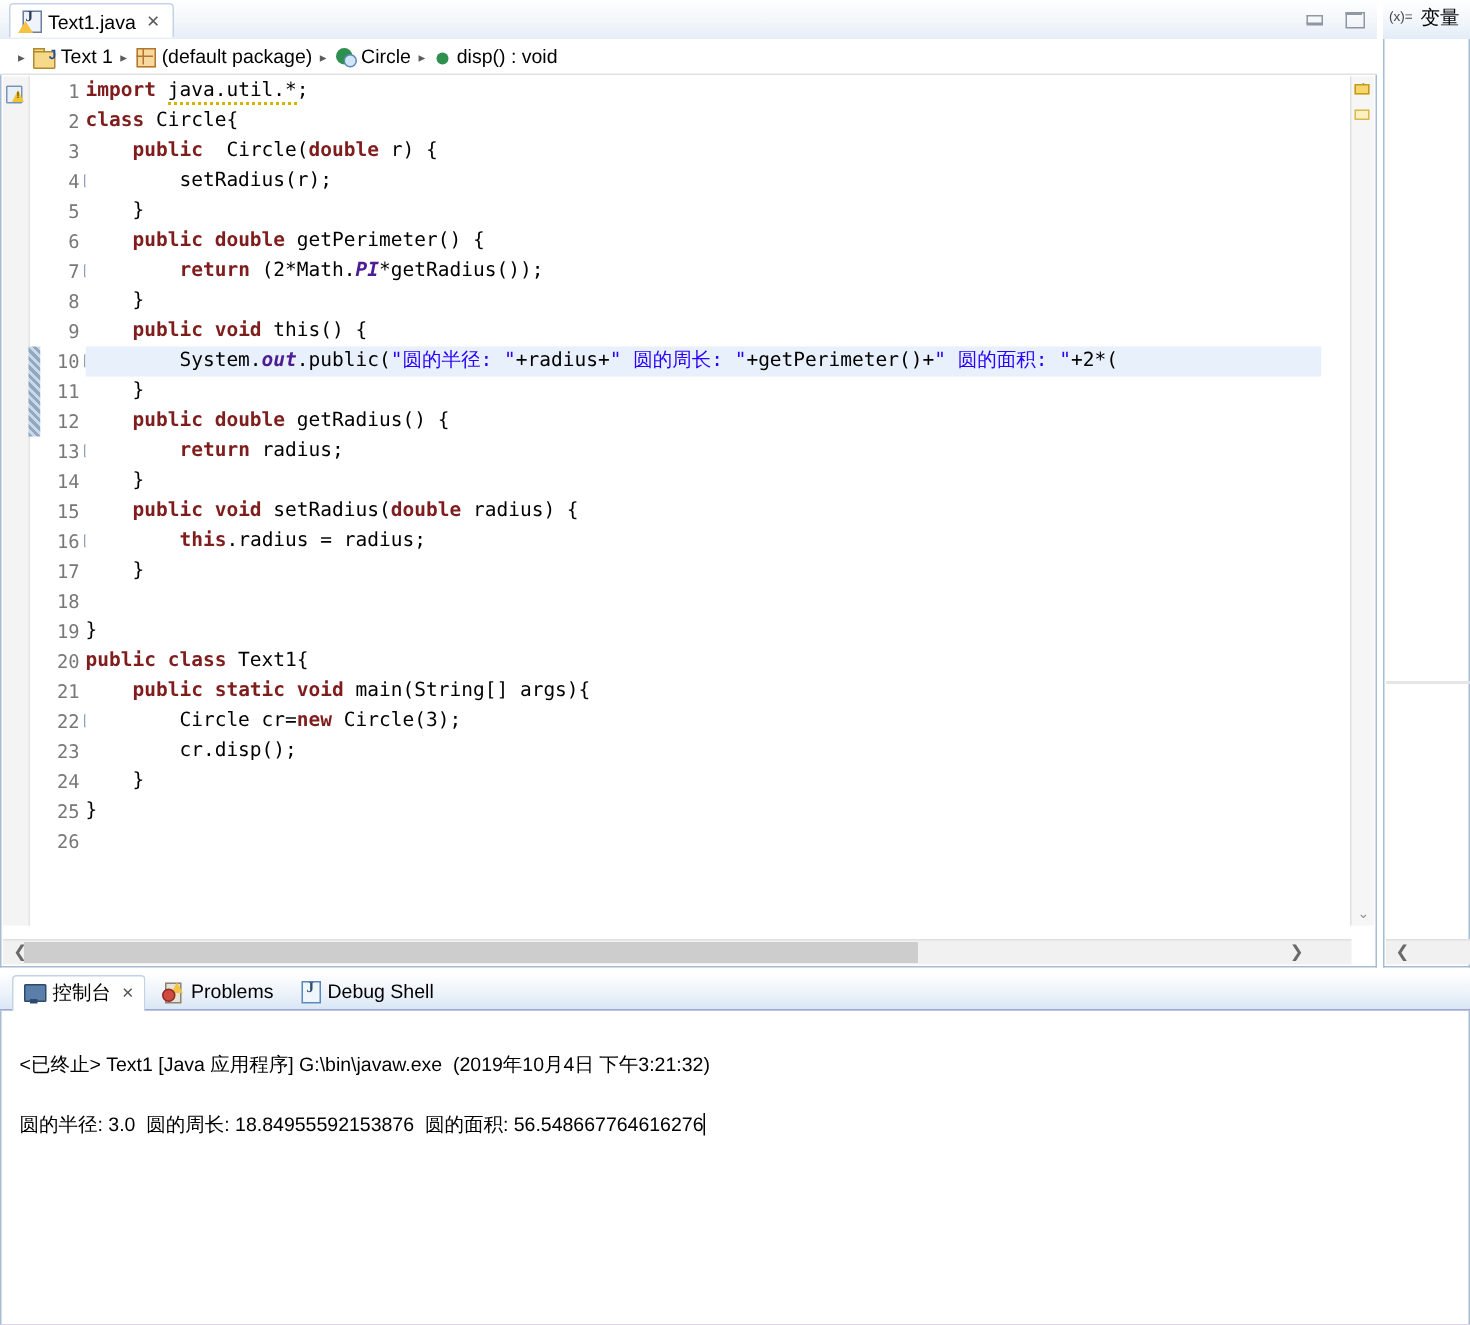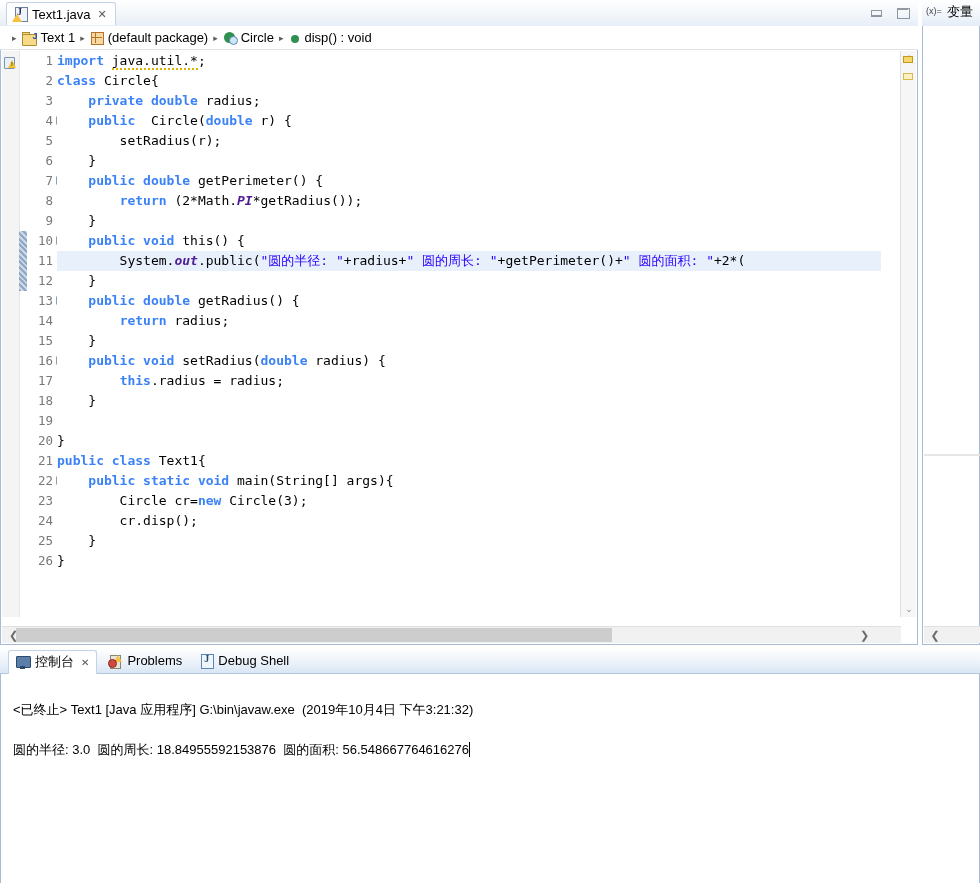--- a/index.html
+++ b/index.html
@@ -282,21 +282,21 @@
     background: #fff;
     box-sizing: border-box;
   }
   .gline .fold::after {
     content: ""; position: absolute; left: 1px; top: 3px;
     width: 5px; height: 1px; background: #55606d;
   }
   .line.current { background: #e8f0fb; }
 
   
-  .kw  { color: #3b82f6; font-weight: bold; }
+  .kw  { color: #7f1d1d; font-weight: bold; }
   .str { color: #2a00ff; }
   .stat{ color: #4c1d95; font-style: italic; font-weight: bold; }
   .plain { color: #000; }
   .sq {
     border-bottom: 2px dotted #d8b400;
     padding-bottom: 0px;
   }
 
   
   .v-scroll {
@@ -546,21 +546,20 @@
           <div class="gline">22<span class="fold"></span></div>
           <div class="gline">23</div>
           <div class="gline">24</div>
           <div class="gline">25</div>
           <div class="gline">26</div>
         </div>
 
       <div class="code-area" id="code-area">
           <div class="line"><span class="kw">import</span><span class="plain"> </span><span class="sq">java.util.*</span><span class="plain">;</span></div>
           <div class="line"><span class="kw">class</span><span class="plain"> Circle{</span></div>
-          <div class="line"><span class="plain">    </span><span class="kw">private double</span><span class="plain"> radius;</span></div>
           <div class="line"><span class="plain">    </span><span class="kw">public</span><span class="plain">  Circle(</span><span class="kw">double</span><span class="plain"> r) {</span></div>
           <div class="line"><span class="plain">        setRadius(r);</span></div>
           <div class="line"><span class="plain">    }</span></div>
           <div class="line"><span class="plain">    </span><span class="kw">public double</span><span class="plain"> getPerimeter() {</span></div>
           <div class="line"><span class="plain">        </span><span class="kw">return</span><span class="plain"> (2*Math.</span><span class="stat">PI</span><span class="plain">*getRadius());</span></div>
           <div class="line"><span class="plain">    }</span></div>
           <div class="line"><span class="plain">    </span><span class="kw">public void</span><span class="plain"> this() {</span></div>
           <div class="line current"><span class="plain">        System.</span><span class="stat">out</span><span class="plain">.public(</span><span class="str">"圆的半径: "</span><span class="plain">+radius+</span><span class="str">" 圆的周长: "</span><span class="plain">+getPerimeter()+</span><span class="str">" 圆的面积: "</span><span class="plain">+2*(</span></div>
           <div class="line"><span class="plain">    }</span></div>
           <div class="line"><span class="plain">    </span><span class="kw">public double</span><span class="plain"> getRadius() {</span></div>

